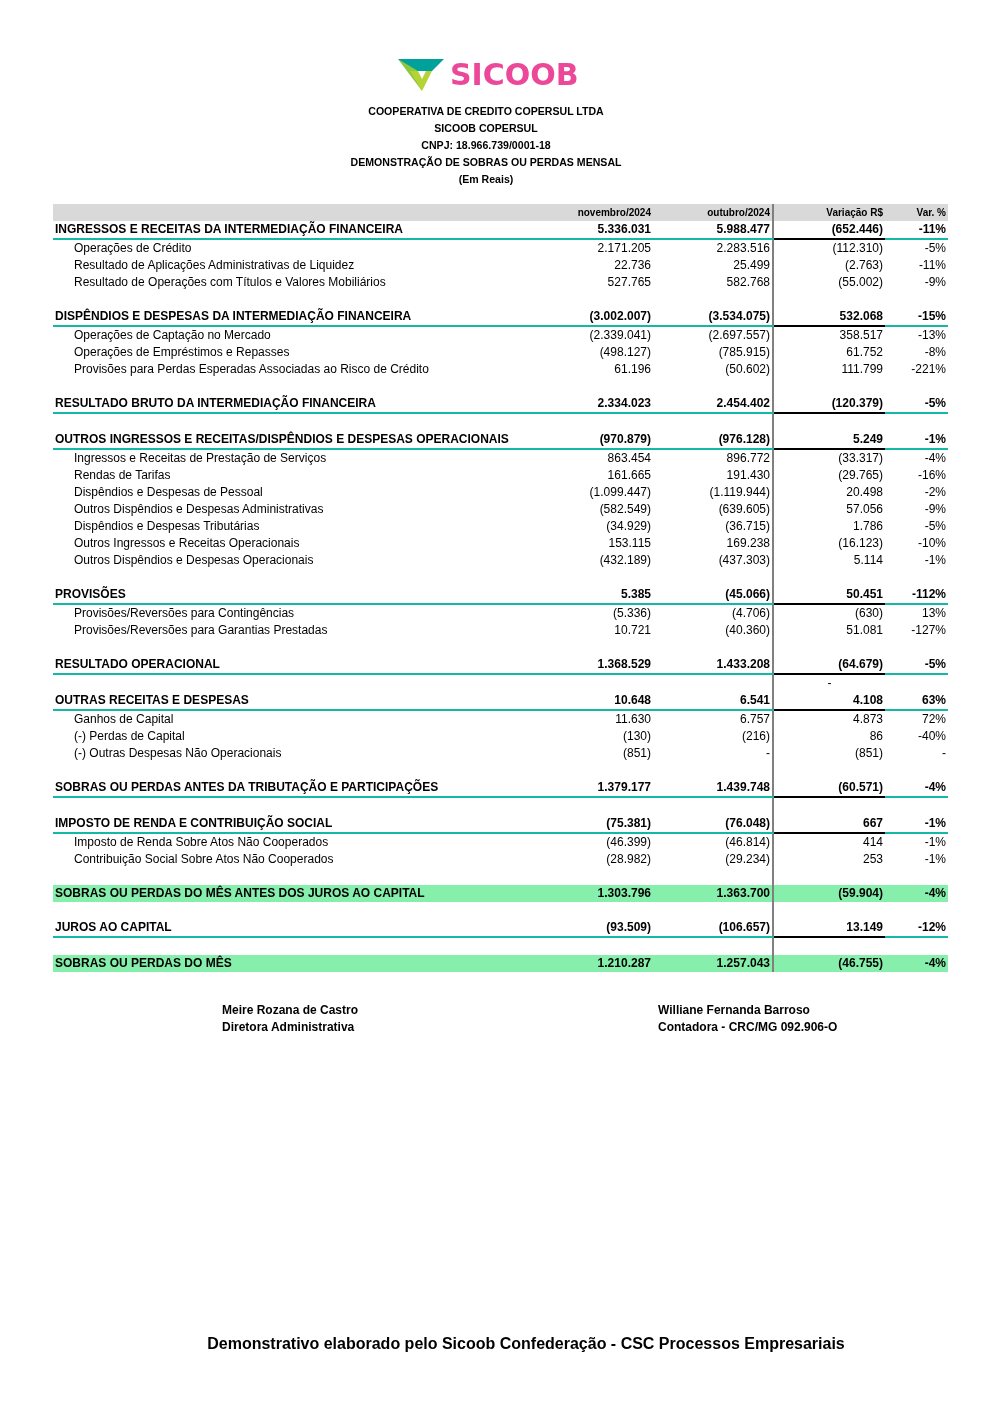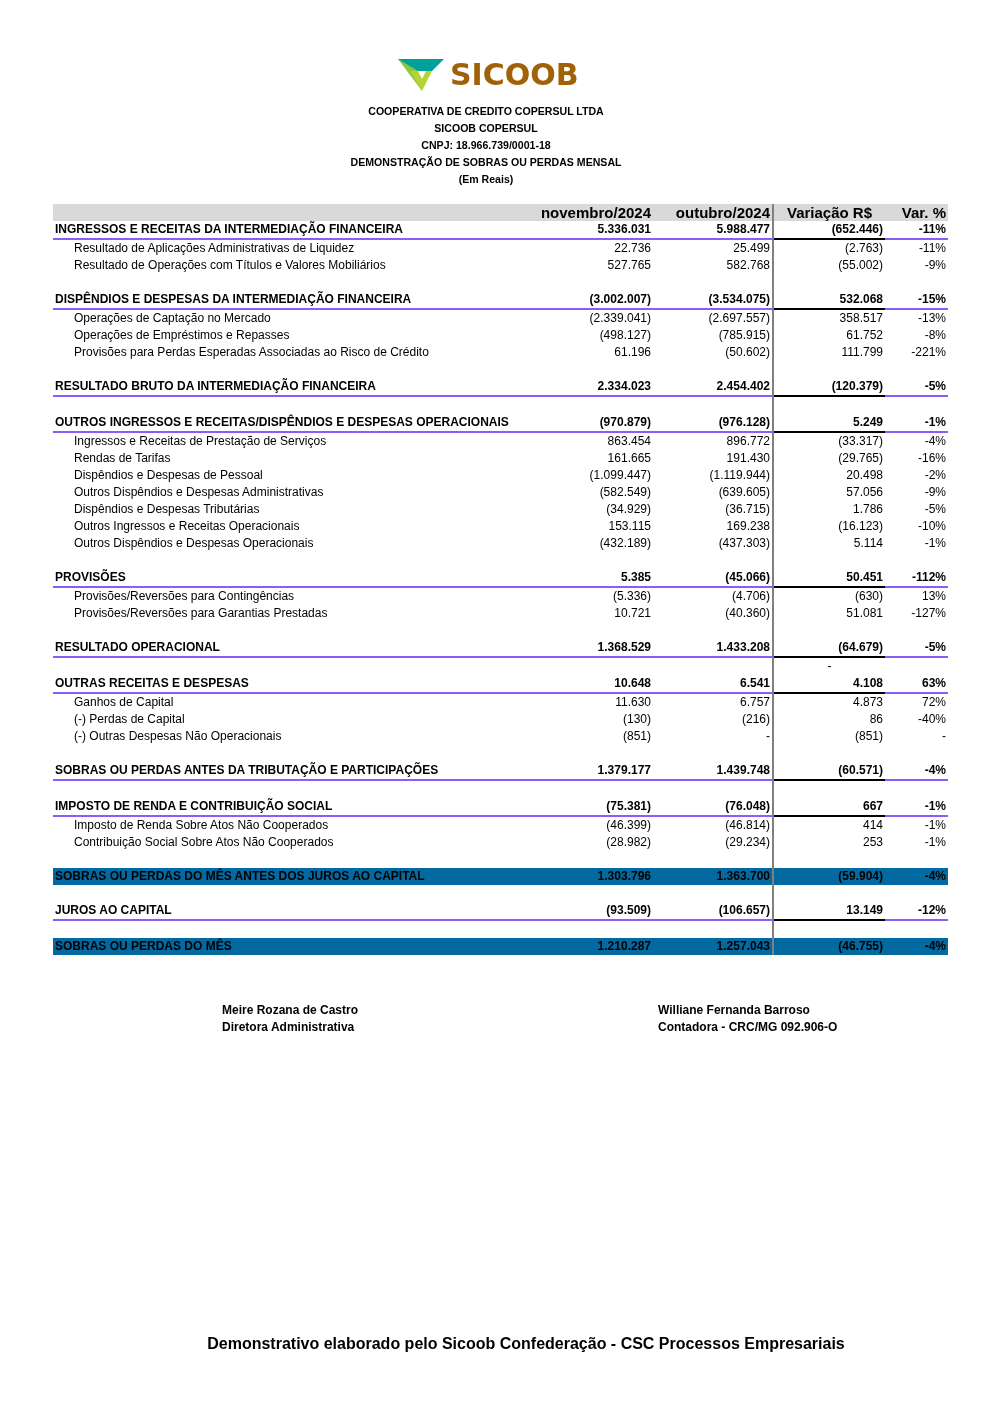--- a/index.html
+++ b/index.html
@@ -1,38 +1,38 @@
 <!DOCTYPE html>
 <html><head>
 <meta charset="utf-8">
 <style>
   html, body { margin: 0; padding: 0; background: #ffffff; }
   body { width: 1000px; height: 1415px; position: relative; font-family: "Liberation Sans Narrow", "Liberation Sans", sans-serif; color: #000; overflow: hidden; }
   .logo { position: absolute; left: 398px; top: 57px; width: 185px; height: 36px; display: flex; align-items: center; }
   .logo svg { display: block; }
-  .logo-text { font-family: "DejaVu Sans", sans-serif; font-weight: bold; font-size: 30px; color: #a16207; letter-spacing: 0px; margin-left: 4px; line-height: 36px; }
+  .logo-text { font-family: "DejaVu Sans", sans-serif; font-weight: bold; font-size: 30px; color: #ec4899; letter-spacing: 0px; margin-left: 4px; line-height: 36px; }
   .header { position: absolute; left: 0; top: 103px; width: 972px; text-align: center; font-weight: bold; font-size: 11.5px; line-height: 17px; }
   .header div { transform: scaleX(0.92); }
   table.dre { position: absolute; left: 53px; top: 204px; width: 895px; border-collapse: collapse; font-size: 12px; table-layout: fixed; }
   table.dre td { padding: 0 2px; height: 17px; line-height: 17px; white-space: nowrap; overflow: hidden; }
   col.c-label { width: 480px; }
   col.c-nov { width: 120px; }
   col.c-out { width: 120px; }
   col.c-var { width: 112px; }
   col.c-pct { width: 63px; }
   td.num { text-align: right; }
   td.var { border-left: 2px solid #808080; }
-  tr.head td { background: #d9d9d9; font-weight: bold; font-size: 15px; }
+  tr.head td { background: #d9d9d9; font-weight: bold; font-size: 10px; }
   tr.head td.lbl { background: #d9d9d9; }
-  tr.head td.hv { text-align: center; }
-  tr.section td { font-weight: bold; border-bottom: 2px solid #8b5cf6; }
+  tr.head td.hv { text-align: right; }
+  tr.section td { font-weight: bold; border-bottom: 2px solid #14b8a6; }
   tr.section td.var { border-bottom: 2px solid #000; padding-left: 32px; }
   tr.item td.lbl { padding-left: 21px; }
   tr.spacer td { height: 17px; }
-  tr.shaded td { background: #0369a1; font-weight: bold; margin-left: 28px; }
+  tr.shaded td { background: #86efac; font-weight: bold; margin-left: 28px; }
   tr.dash td { height: 17px; }
   .sign { position: absolute; top: 1002px; font-weight: bold; font-size: 12px; line-height: 17px; }
   .sign.left { left: 222px; }
   .sign.right { left: 658px; }
   .footer { position: absolute; top: 1335px; left: 0; width: 1000px; text-align: center; font-weight: bold; font-size: 16px; padding-left: 26px; }
 </style>
 </head>
 <body>
 
 <div class="logo">
@@ -74,20 +74,27 @@
   </thead>
   <tbody id="rows">
       <tr class="section">
         <td class="lbl">INGRESSOS E RECEITAS DA INTERMEDIAÇÃO FINANCEIRA</td>
         <td class="num">5.336.031</td>
         <td class="num">5.988.477</td>
         <td class="num var">(652.446)</td>
         <td class="num">-11%</td>
       </tr>
       <tr class="item">
+        <td class="lbl">Operações de Crédito</td>
+        <td class="num">2.171.205</td>
+        <td class="num">2.283.516</td>
+        <td class="num var">(112.310)</td>
+        <td class="num">-5%</td>
+      </tr>
+      <tr class="item">
         <td class="lbl">Resultado de Aplicações Administrativas de Liquidez</td>
         <td class="num">22.736</td>
         <td class="num">25.499</td>
         <td class="num var">(2.763)</td>
         <td class="num">-11%</td>
       </tr>
       <tr class="item">
         <td class="lbl">Resultado de Operações com Títulos e Valores Mobiliários</td>
         <td class="num">527.765</td>
         <td class="num">582.768</td>

